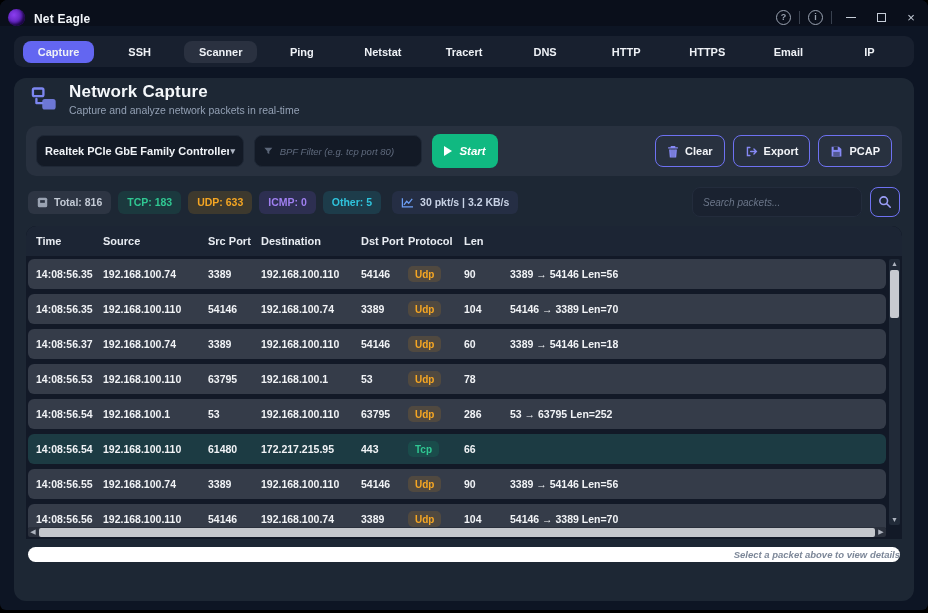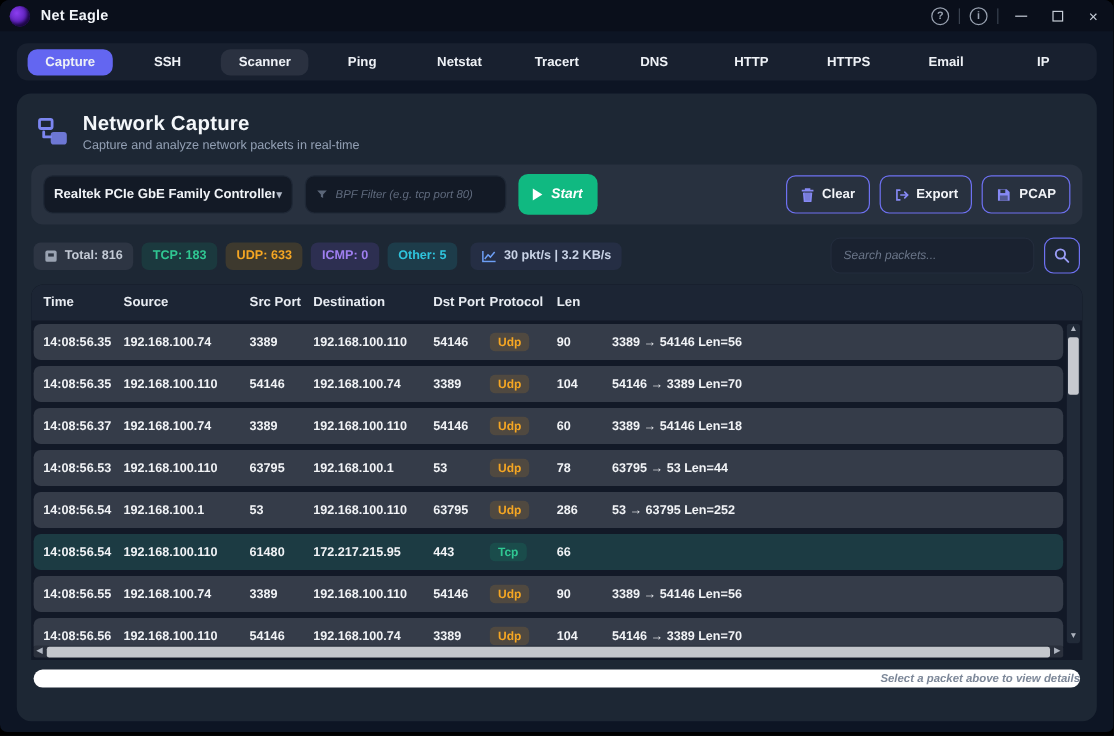--- a/index.html
+++ b/index.html
@@ -2,21 +2,21 @@
 <html><head>
 <meta charset="utf-8">
 <style>
   * { margin:0; padding:0; box-sizing:border-box; }
   html,body { width:928px; height:613px; overflow:hidden; background:#000; }
   body { font-family:"Liberation Sans", sans-serif; }
 
   .window { width:928px; height:610px; background:#0d1524; border-radius:8px 8px 6px 6px; overflow:hidden; position:relative; }
 
   
-  .titlebar { height:26px; background:#0a0f1b; display:flex; align-items:center; padding:0 6px 0 8px; }
+  .titlebar { height:26px; background:#0a0f1b; display:flex; align-items:flex-end; padding:0 6px 0 8px; }
   .logo { width:17px; height:17px; border-radius:50%;
           background:radial-gradient(circle at 35% 35%, #8b3df0 0%, #5b21b6 55%, #2e1065 100%);
           box-shadow:inset -2px -2px 3px #1a0640; margin-right:9px; }
   .app-title { color:#f2f5f9; font-size:12px; font-weight:bold; letter-spacing:.2px; }
   .titlebar-right { margin-left:auto; display:flex; align-items:center; gap:8px; }
   .tb-circle { width:15px; height:15px; border:1.2px solid #9aa3b2; border-radius:50%; color:#9aa3b2;
                font-size:9px; font-weight:bold; display:flex; align-items:center; justify-content:center; cursor:pointer; }
   .tb-sep { width:1px; height:13px; background:#39414f; }
   .tb-btn { width:22px; height:18px; display:flex; align-items:center; justify-content:center; cursor:pointer; }
   .glyph-min { width:10px; height:0; border-top:1.4px solid #c6cdd8; display:block; }
@@ -26,21 +26,21 @@
   
   .tabstrip { margin:10px 14px 0 14px; height:31px; background:#18202f; border-radius:9px;
               display:grid; grid-template-columns:repeat(11,1fr); align-items:center; padding:0 4px; }
   .tabcell { display:flex; justify-content:center; }
   .tab { background:transparent; border:none; color:#eef1f6; font-family:inherit; font-size:11px; font-weight:bold;
          padding:5px 15px; border-radius:8px; cursor:pointer; white-space:nowrap; }
   .tab-active { background:#6366f1; }
   .tab-alt { background:#2a3140; }
 
   
-  .card { margin:11px 14px 0 14px; height:523px; background:#1d2734; border-radius:12px; padding:11px 12px 0 12px; position:relative; }
+  .card { margin:11px 14px 0 14px; height:523px; background:#1d2734; border-radius:12px; padding:0 12px 0 12px; position:relative; }
 
   .cap-header { display:flex; align-items:center; gap:11px; padding:4px 4px 10px 4px; }
   .cap-titles .t1 { color:#f4f7fa; font-size:17px; font-weight:bold; letter-spacing:.2px; }
   .cap-titles .t2 { color:#93a0b4; font-size:10.5px; margin-top:2px; }
 
   
   .controls { background:#28313f; border-radius:10px; height:50px; display:flex; align-items:center; gap:10px; padding:0 10px; }
   .adapter-select { background:#131a26; border:1px solid #1f2836; border-radius:8px; height:32px; width:208px;
                     color:#f0f3f7; font-size:11px; font-weight:bold; display:flex; align-items:center;
                     padding:0 8px; cursor:pointer; white-space:nowrap; overflow:hidden; }
@@ -315,21 +315,20 @@
             <span class="cell c-info">3389 → 54146 Len=18</span>
           </div>
           <div class="row">
             <span class="cell c-time">14:08:56.53</span>
             <span class="cell c-source">192.168.100.110</span>
             <span class="cell c-srcport">63795</span>
             <span class="cell c-dest">192.168.100.1</span>
             <span class="cell c-dstport">53</span>
             <span class="cell c-proto"><span class="pbadge pbadge-udp">Udp</span></span>
             <span class="cell c-len">78</span>
-            <span class="cell c-info">63795 → 53 Len=44</span>
           </div>
           <div class="row">
             <span class="cell c-time">14:08:56.54</span>
             <span class="cell c-source">192.168.100.1</span>
             <span class="cell c-srcport">53</span>
             <span class="cell c-dest">192.168.100.110</span>
             <span class="cell c-dstport">63795</span>
             <span class="cell c-proto"><span class="pbadge pbadge-udp">Udp</span></span>
             <span class="cell c-len">286</span>
             <span class="cell c-info">53 → 63795 Len=252</span>

